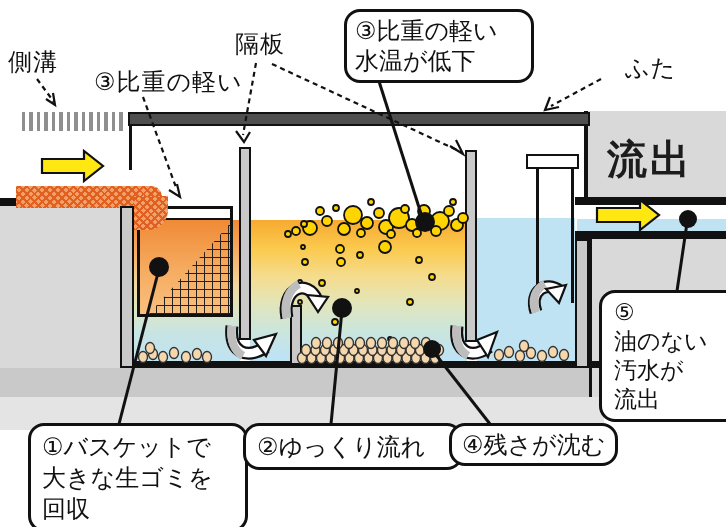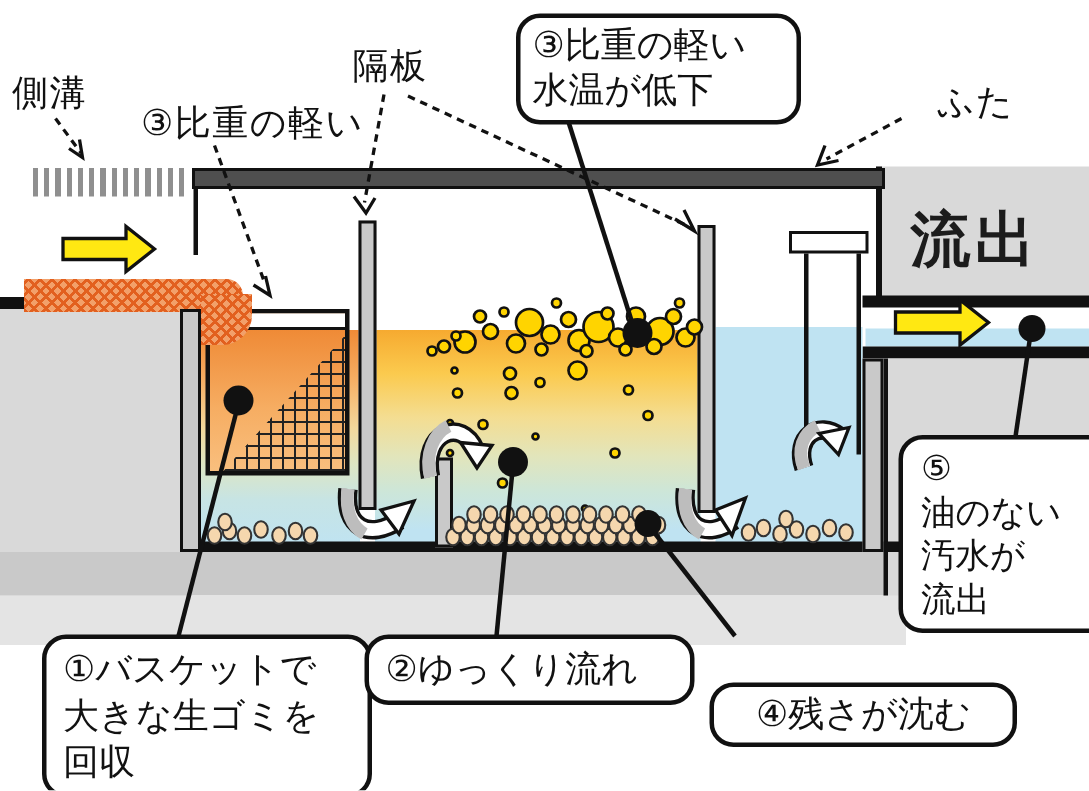--- a/index.html
+++ b/index.html
@@ -265,21 +265,21 @@
     <div>水温が低下</div>
   </div>
   <div class="callout" style="left:28px;top:423px;width:192px;">
     <div>①バスケットで</div>
     <div>大きな生ゴミを</div>
     <div>回収</div>
   </div>
   <div class="callout" style="left:243px;top:423px;width:192px;">
     <div>②ゆっくり流れ</div>
   </div>
-  <div class="callout" style="left:473px;top:423px;padding:3px 28px;margin-top:32px;">
+  <div class="callout" style="left:449px;top:423px;padding:3px 10px;">
     <div>④残さが沈む</div>
   </div>
   <div class="callout" style="left:599px;top:290px;width:117px;font-size:23px;line-height:29px;padding:5px 12px;">
     <div>⑤</div>
     <div>油のない</div>
     <div>汚水が</div>
     <div>流出</div>
   </div>
 </div>
 

